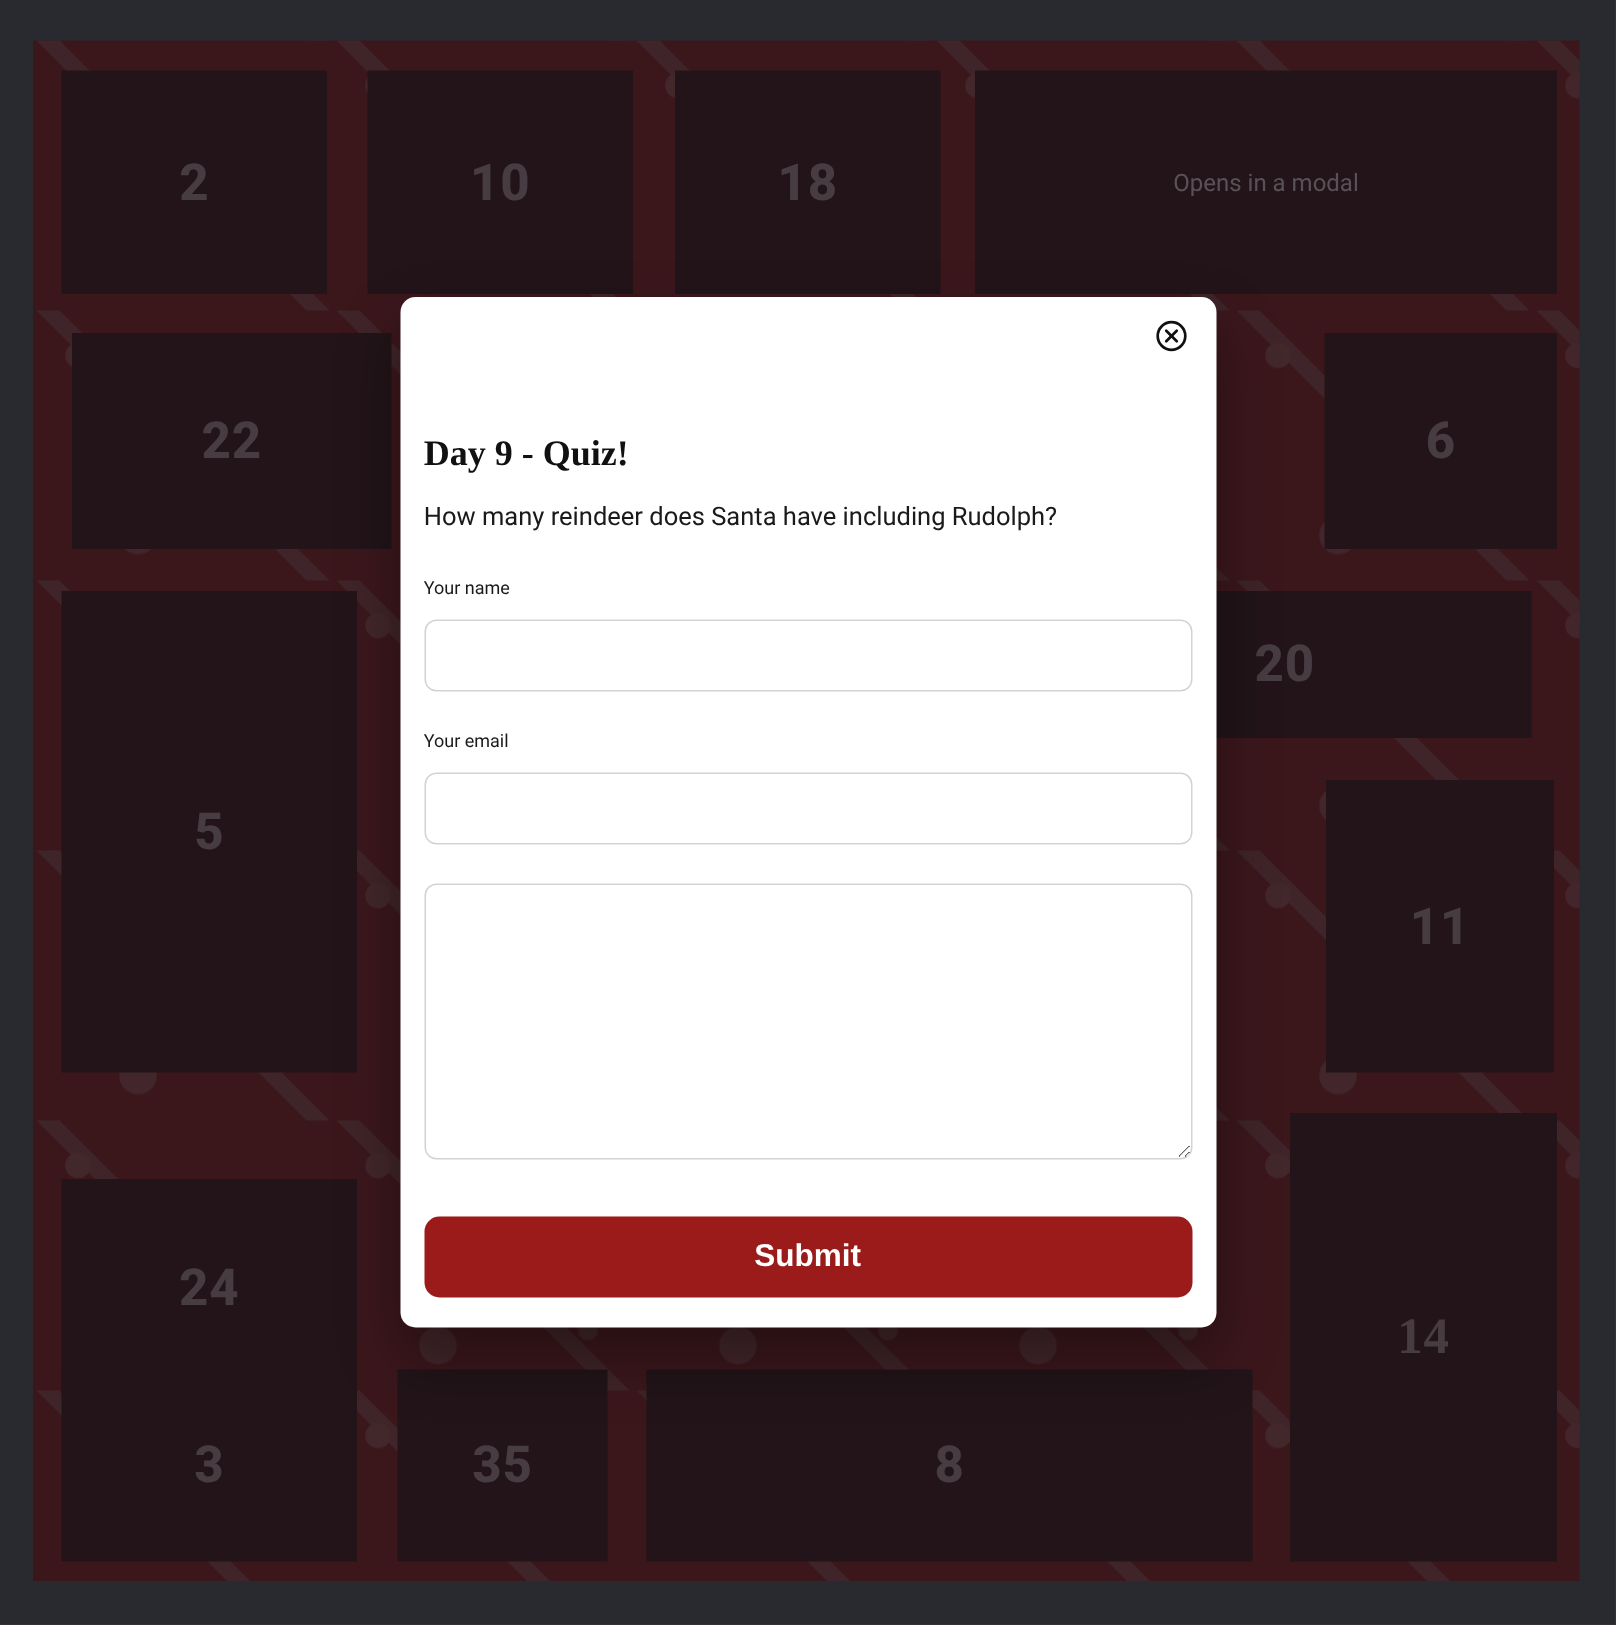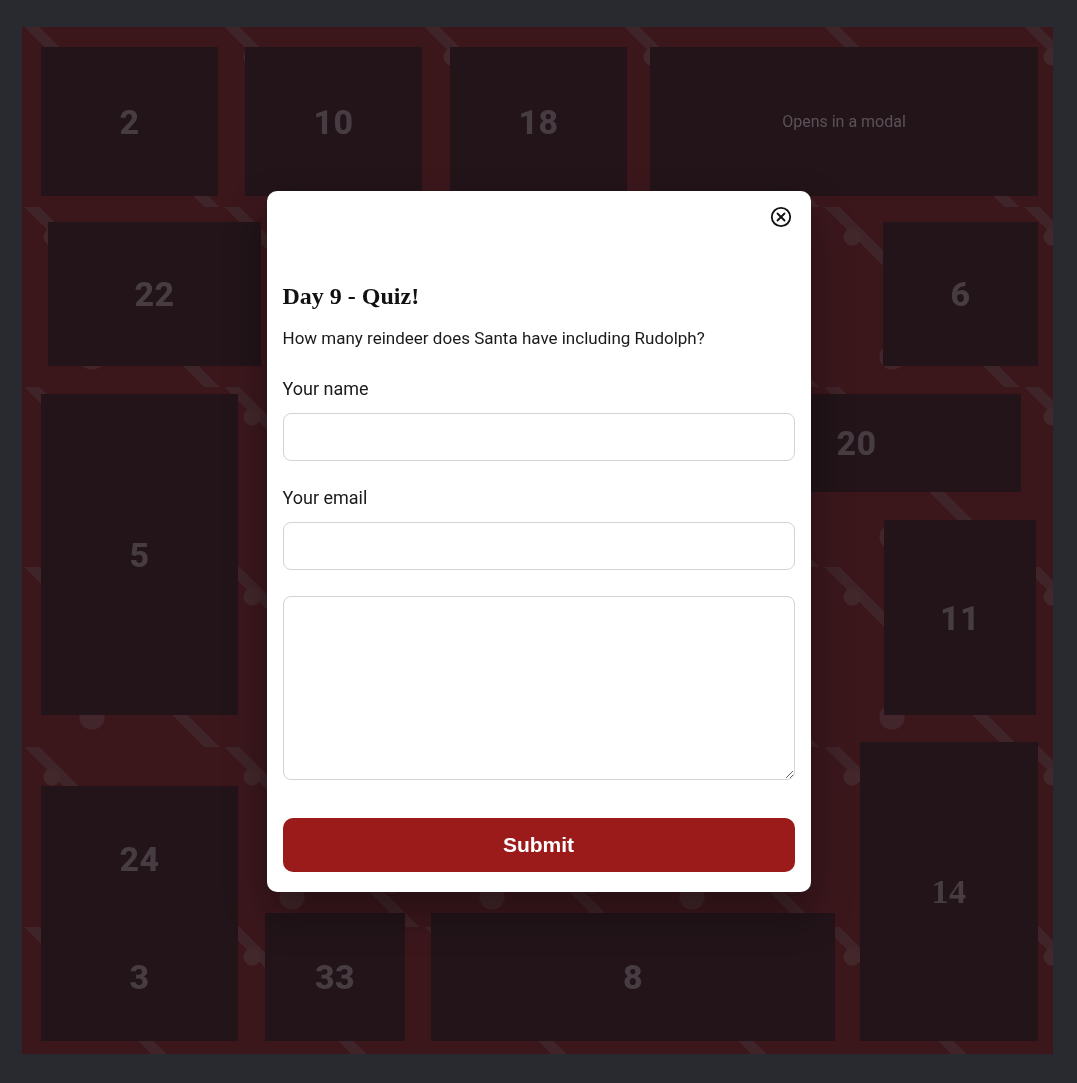--- a/index.html
+++ b/index.html
@@ -96,21 +96,21 @@
       color: #111;
     }
     .question {
       font-size: 17px;
       color: #1a1a1a;
       margin-bottom: 30px;
     }
     .field-group { margin-bottom: 26px; }
     .field-label {
       display: block;
-      font-size: 18px;
+      font-size: 12px;
       color: #1a1a1a;
       margin-bottom: 14px;
     }
     .text-input, .textarea-input {
       width: 100%;
       border: 1px solid #d3d3d3;
       border-radius: 8px;
       padding: 12px 14px;
       font-size: 16px;
       font-family: inherit;
@@ -175,21 +175,21 @@
       <span class="tile-num">24</span>
     </div>
     <div class="tile" style="left:838px; top:715px; width:178px; height:299px;font-family:Liberation Serif, serif;">
       <span class="tile-num">14</span>
     </div>
 
     <div class="tile" style="left:19px; top:886px; width:197px; height:128px;">
       <span class="tile-num">3</span>
     </div>
     <div class="tile" style="left:243px; top:886px; width:140px; height:128px;">
-      <span class="tile-num">33</span>
+      <span class="tile-num">35</span>
     </div>
     <div class="tile" style="left:409px; top:886px; width:404px; height:128px;">
       <span class="tile-num">8</span>
     </div>
   </div>
 </div>
 
 <div class="overlay">
   <div class="modal">
     <button class="close-btn">

